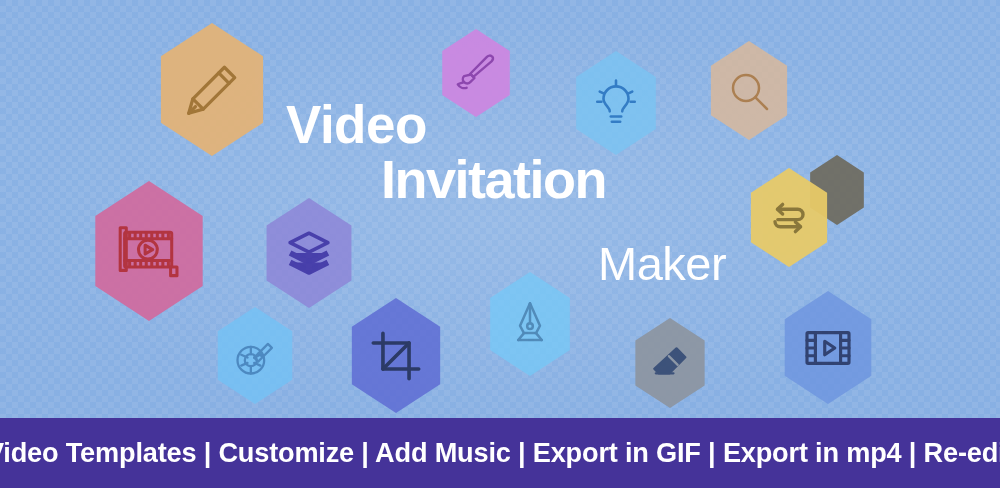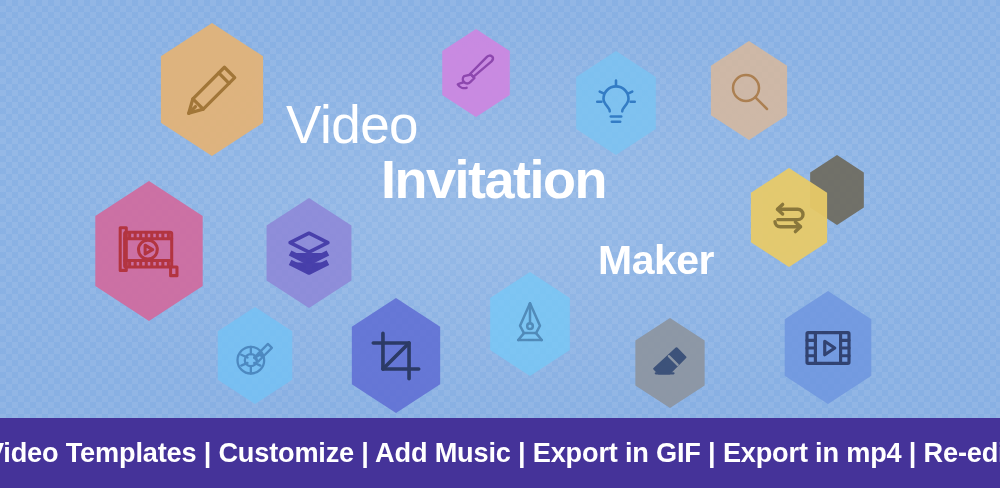--- a/index.html
+++ b/index.html
@@ -54,32 +54,32 @@
   .title-word {
     position:absolute;
     color:#ffffff;
     white-space:nowrap;
     line-height:1;
     letter-spacing:-.5px;
   }
   #word-video {
     left:286px; top:98px;
     font-size:53px;
-    font-weight:400;
+    font-weight:700;
   }
   #word-invitation {
     left:381px; top:152px;
     font-size:54px;
     font-weight:700;
     letter-spacing:-1.5px;
   }
   #word-maker {
     left:598px; top:240px;
-    font-size:41px;
-    font-weight:700;
+    font-size:47px;
+    font-weight:400;
   }
 
   
   #footer {
     position:absolute;
     left:0; right:0; bottom:0;
     height:70px;
     background:#453399;
     display:flex;
     align-items:center;

